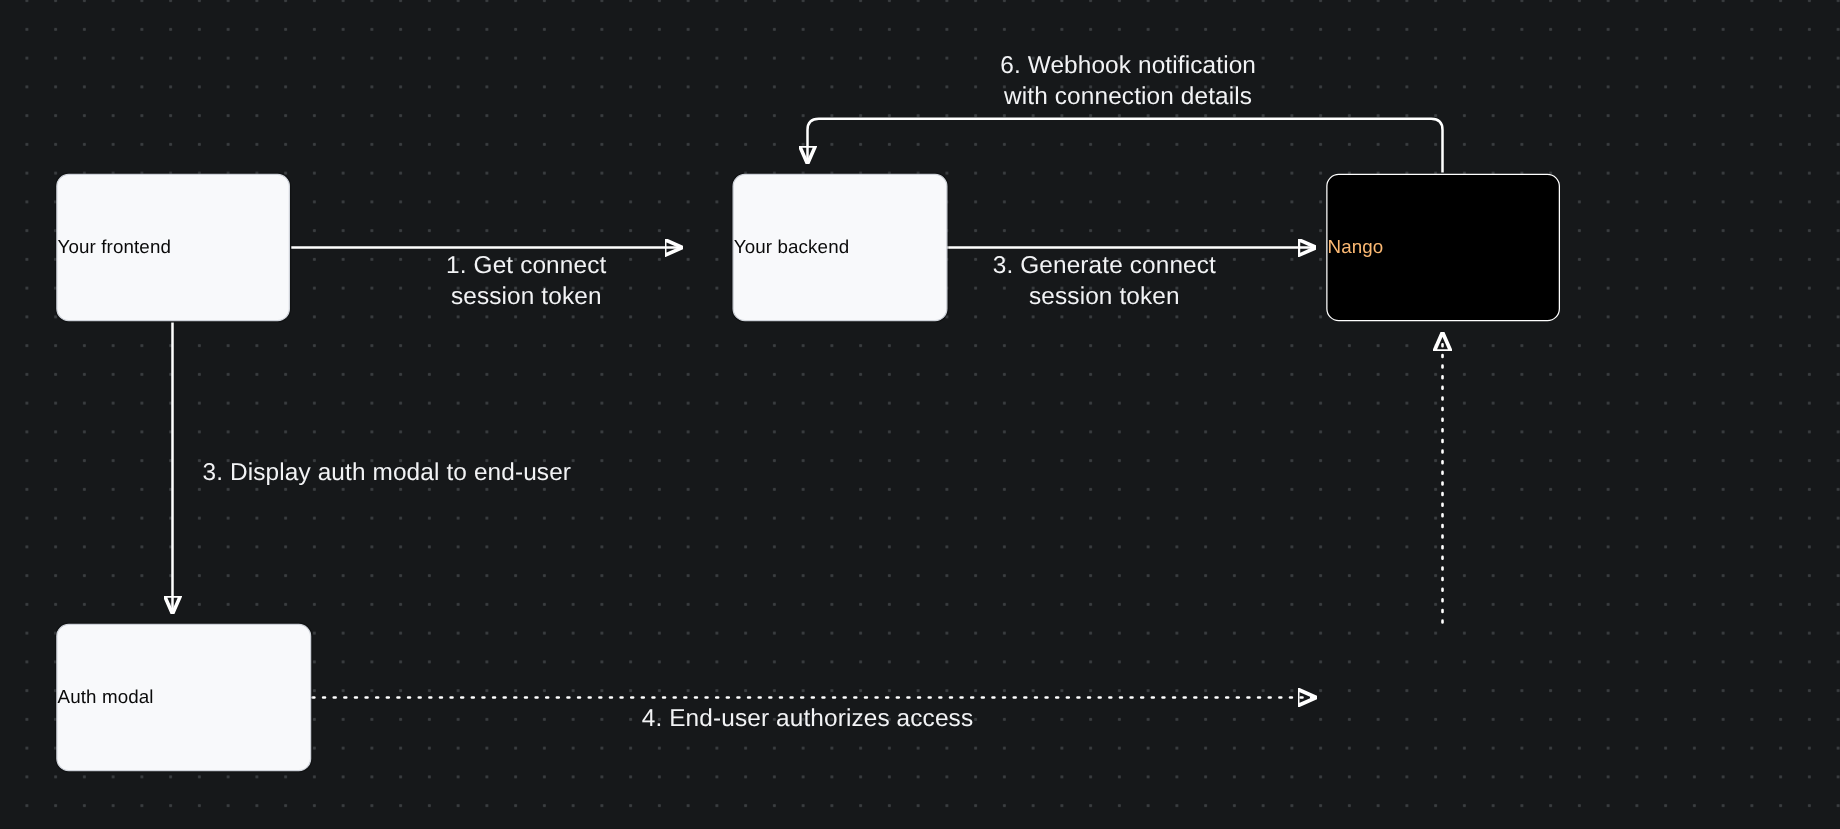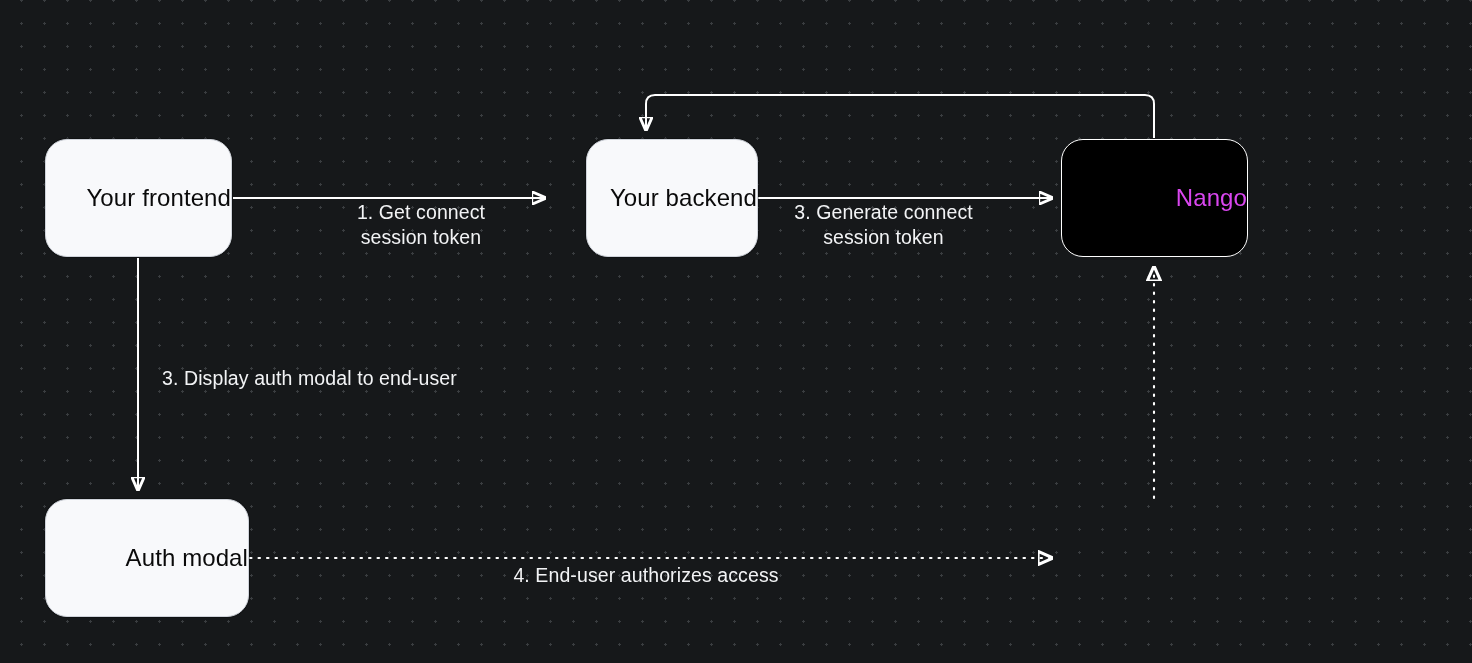--- a/index.html
+++ b/index.html
@@ -14,37 +14,37 @@
     background-color: #16181a;
     background-image: radial-gradient(circle, #3a3d40 1.1px, transparent 1.2px);
     background-size: 23px 23px;
     background-position: 10px 12px;
     overflow: hidden;
     font-family: "Liberation Sans", sans-serif;
   }
   .node {
     position: absolute;
     box-sizing: border-box;
-    border-radius: 22px;
+    border-radius: 10px;
     display: flex;
     align-items: center;
-    justify-content: flex-end;
-    font-size: 24px;
+    justify-content: flex-start;
+    font-size: 15px;
     line-height: 1.2;
     letter-spacing: 0.1px;
   }
   .node.light {
     background: #f8f9fb;
     color: #0a0a0a;
     border: 1px solid #cfd3da;
     box-shadow: 0 0 0 1px rgba(0,0,0,0.25);
   }
   .node.dark {
     background: #000000;
-    color: #d946ef;
+    color: #fdba74;
     border: 1.6px solid #ffffff;
   }
   .edge-label {
     position: absolute;
     color: #f2f3f5;
     font-size: 19.5px;
     line-height: 25px;
     letter-spacing: 0.1px;
     white-space: pre;
     text-align: center;
@@ -118,14 +118,16 @@
 session token</div>
 
   <div class="edge-label" style="left:775px; top:200px; width:217px;">3. Generate connect
 session token</div>
 
   <div class="edge-label left" style="left:162px; top:366px; width:380px;">3. Display auth modal to end-user</div>
 
   <div class="edge-label" style="left:484px; top:563px; width:324px;">4. End-user authorizes access</div>
 
 
+  <div class="edge-label" style="left:779px; top:40px; width:247px;">6. Webhook notification
+with connection details</div>
 
 </div>
 
 </body></html>

